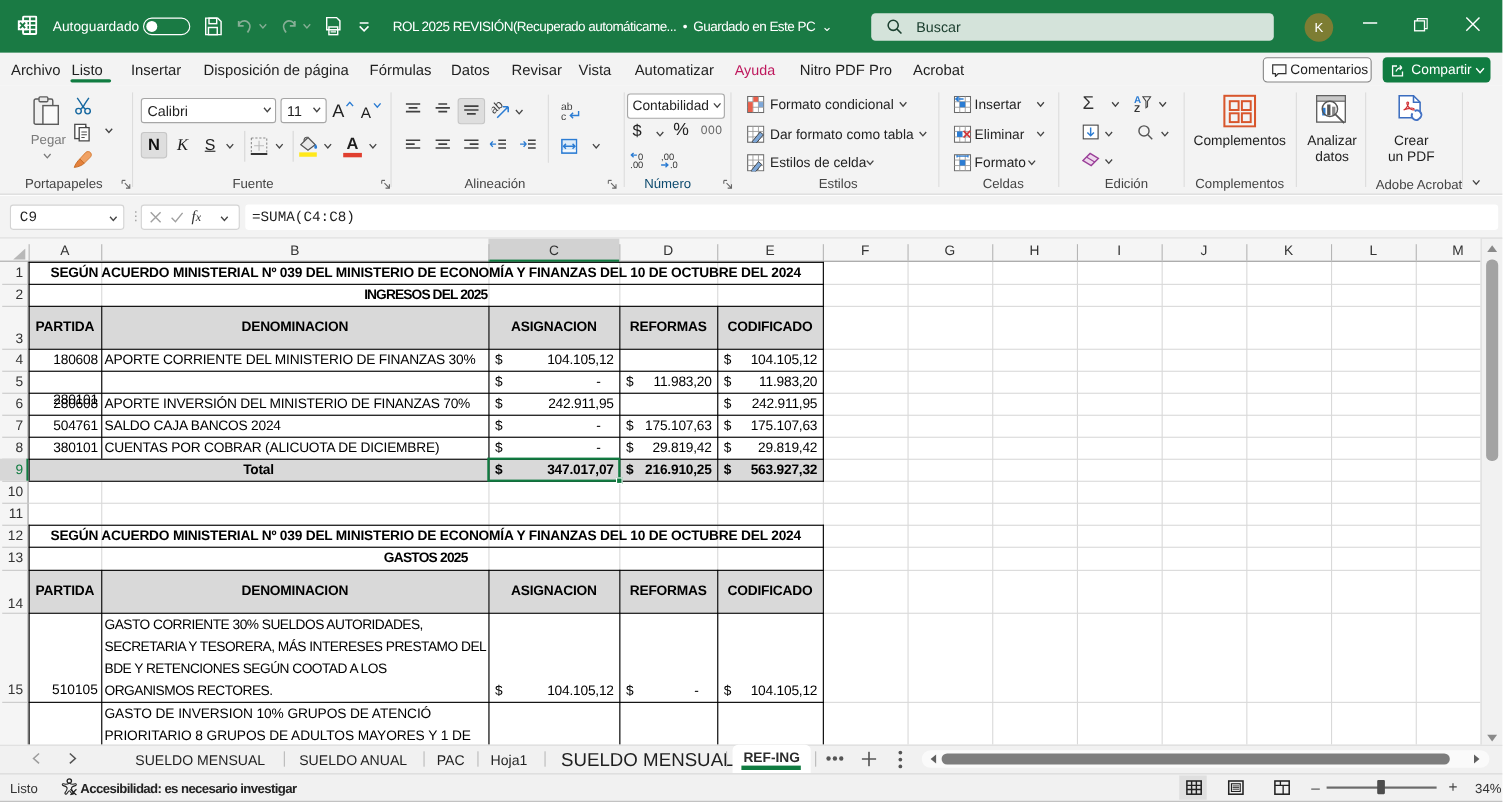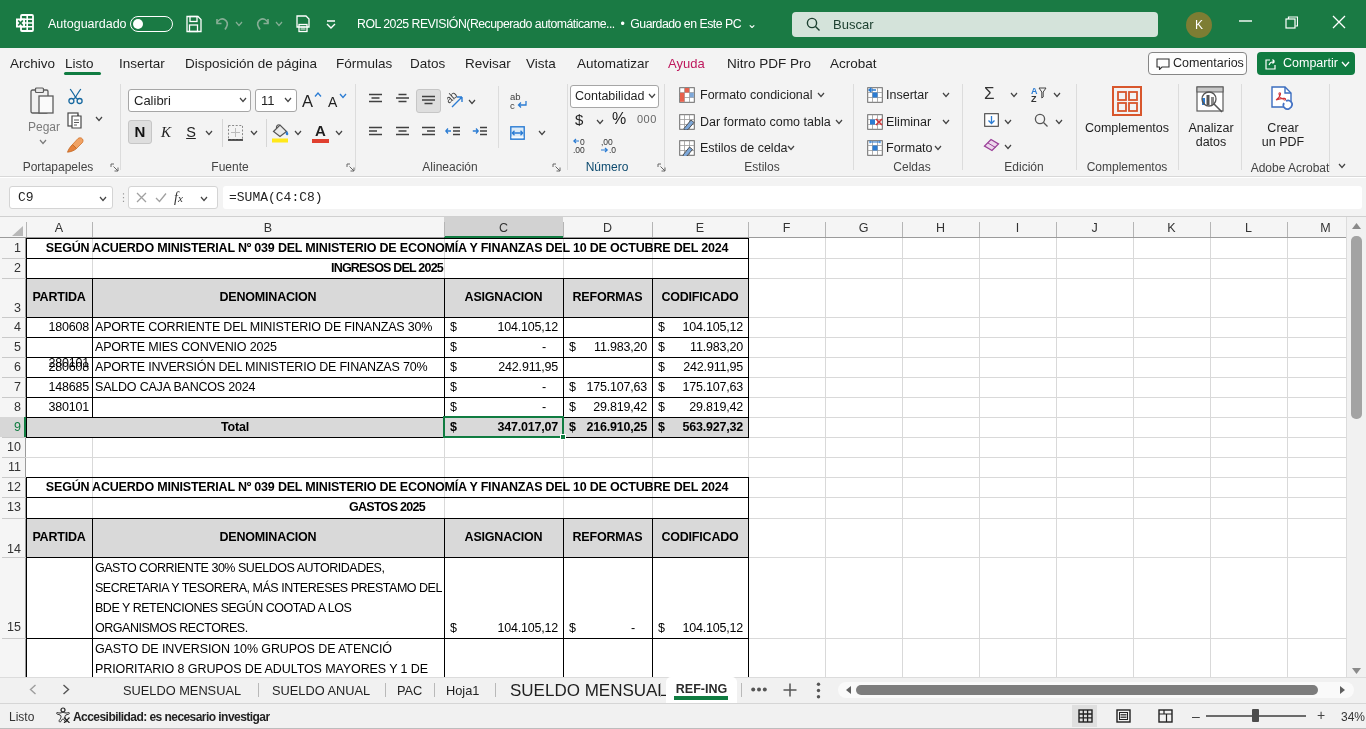--- a/index.html
+++ b/index.html
@@ -550,21 +550,20 @@
     <div class="a" style="left:92px;top:317px;width:352px;height:20px;color:#000;font-size:12.5px;font-weight:normal;text-align:left;line-height:20px;letter-spacing:-0.2px;padding:0 3px;white-space:nowrap;overflow:hidden">APORTE CORRIENTE DEL MINISTERIO DE FINANZAS 30%</div>
     <div class="a" style="left:444px;top:317px;width:119px;height:20px;color:#000;font-size:12.5px;font-weight:normal;line-height:20px;letter-spacing:-0.2px">
       <span style="position:absolute;left:6px">$</span>
       <span style="position:absolute;right:5px">104.105,12</span>
     </div>
     <div class="a" style="left:652px;top:317px;width:96px;height:20px;color:#000;font-size:12.5px;font-weight:normal;line-height:20px;letter-spacing:-0.2px">
       <span style="position:absolute;left:6px">$</span>
       <span style="position:absolute;right:5px">104.105,12</span>
     </div>
     <div class="a" style="left:26px;top:337px;width:66px;height:20px;color:#000;font-size:12.5px;font-weight:normal;text-align:right;line-height:20px;letter-spacing:-0.2px;padding:16px 3px;white-space:nowrap;overflow:hidden">280101</div>
-    <div class="a" style="left:92px;top:337px;width:352px;height:20px;color:#000;font-size:12.5px;font-weight:normal;text-align:left;line-height:20px;letter-spacing:-0.2px;padding:0 3px;white-space:nowrap;overflow:hidden">APORTE MIES CONVENIO 2025</div>
     <div class="a" style="left:444px;top:337px;width:119px;height:20px;color:#000;font-size:12.5px;font-weight:normal;line-height:20px;letter-spacing:-0.2px">
       <span style="position:absolute;left:6px">$</span>
       <span style="position:absolute;right:17px">-</span>
     </div>
     <div class="a" style="left:563px;top:337px;width:89px;height:20px;color:#000;font-size:12.5px;font-weight:normal;line-height:20px;letter-spacing:-0.2px">
       <span style="position:absolute;left:6px">$</span>
       <span style="position:absolute;right:5px">11.983,20</span>
     </div>
     <div class="a" style="left:652px;top:337px;width:96px;height:20px;color:#000;font-size:12.5px;font-weight:normal;line-height:20px;letter-spacing:-0.2px">
       <span style="position:absolute;left:6px">$</span>
@@ -573,35 +572,36 @@
     <div class="a" style="left:26px;top:357px;width:66px;height:20px;color:#000;font-size:12.5px;font-weight:normal;text-align:right;line-height:20px;letter-spacing:-0.2px;padding:0 3px;white-space:nowrap;overflow:hidden">280608</div>
     <div class="a" style="left:92px;top:357px;width:352px;height:20px;color:#000000;font-size:12.5px;font-weight:normal;text-align:left;line-height:20px;letter-spacing:-0.2px;padding:0 3px;white-space:nowrap;overflow:hidden">APORTE INVERSIÓN DEL MINISTERIO DE FINANZAS 70%</div>
     <div class="a" style="left:444px;top:357px;width:119px;height:20px;color:#000;font-size:12.5px;font-weight:normal;line-height:20px;letter-spacing:-0.2px">
       <span style="position:absolute;left:6px">$</span>
       <span style="position:absolute;right:5px">242.911,95</span>
     </div>
     <div class="a" style="left:652px;top:357px;width:96px;height:20px;color:#000;font-size:12.5px;font-weight:normal;line-height:20px;letter-spacing:-0.2px">
       <span style="position:absolute;left:6px">$</span>
       <span style="position:absolute;right:5px">242.911,95</span>
     </div>
-    <div class="a" style="left:26px;top:377px;width:66px;height:20px;color:#000;font-size:12.5px;font-weight:normal;text-align:right;line-height:20px;letter-spacing:-0.2px;padding:0 3px;white-space:nowrap;overflow:hidden">148685</div>
+    <div class="a" style="left:26px;top:377px;width:66px;height:20px;color:#000;font-size:12.5px;font-weight:normal;text-align:right;line-height:20px;letter-spacing:-0.2px;padding:0 3px;white-space:nowrap;overflow:hidden">504761</div>
     <div class="a" style="left:92px;top:377px;width:352px;height:20px;color:#000;font-size:12.5px;font-weight:normal;text-align:left;line-height:20px;letter-spacing:-0.2px;padding:0 3px;white-space:nowrap;overflow:hidden">SALDO CAJA BANCOS 2024</div>
     <div class="a" style="left:444px;top:377px;width:119px;height:20px;color:#000;font-size:12.5px;font-weight:normal;line-height:20px;letter-spacing:-0.2px">
       <span style="position:absolute;left:6px">$</span>
       <span style="position:absolute;right:17px">-</span>
     </div>
     <div class="a" style="left:563px;top:377px;width:89px;height:20px;color:#000;font-size:12.5px;font-weight:normal;line-height:20px;letter-spacing:-0.2px">
       <span style="position:absolute;left:6px">$</span>
       <span style="position:absolute;right:5px">175.107,63</span>
     </div>
     <div class="a" style="left:652px;top:377px;width:96px;height:20px;color:#000;font-size:12.5px;font-weight:normal;line-height:20px;letter-spacing:-0.2px">
       <span style="position:absolute;left:6px">$</span>
       <span style="position:absolute;right:5px">175.107,63</span>
     </div>
     <div class="a" style="left:26px;top:397px;width:66px;height:20px;color:#000;font-size:12.5px;font-weight:normal;text-align:right;line-height:20px;letter-spacing:-0.2px;padding:0 3px;white-space:nowrap;overflow:hidden">380101</div>
+    <div class="a" style="left:92px;top:397px;width:352px;height:20px;color:#000;font-size:12.5px;font-weight:normal;text-align:left;line-height:20px;letter-spacing:-0.2px;padding:0 3px;white-space:nowrap;overflow:hidden">CUENTAS POR COBRAR (ALICUOTA DE DICIEMBRE)</div>
     <div class="a" style="left:444px;top:397px;width:119px;height:20px;color:#000;font-size:12.5px;font-weight:normal;line-height:20px;letter-spacing:-0.2px">
       <span style="position:absolute;left:6px">$</span>
       <span style="position:absolute;right:17px">-</span>
     </div>
     <div class="a" style="left:563px;top:397px;width:89px;height:20px;color:#000;font-size:12.5px;font-weight:normal;line-height:20px;letter-spacing:-0.2px">
       <span style="position:absolute;left:6px">$</span>
       <span style="position:absolute;right:5px">29.819,42</span>
     </div>
     <div class="a" style="left:652px;top:397px;width:96px;height:20px;color:#000;font-size:12.5px;font-weight:normal;line-height:20px;letter-spacing:-0.2px">
       <span style="position:absolute;left:6px">$</span>
@@ -622,20 +622,23 @@
     </div>
     <div class="a" style="left:443px;top:416px;width:121px;height:22px;border:2px solid #107C41;background:transparent"></div>
     <div class="a" style="left:560px;top:434px;width:6px;height:6px;background:#107C41;border:1px solid #fff"></div>
     <div class="a" style="left:26px;top:477px;width:722px;height:20px;color:#000;font-size:12.5px;font-weight:bold;text-align:center;line-height:20px;letter-spacing:-0.2px;padding:0 5px;white-space:nowrap;overflow:hidden">SEGÚN ACUERDO MINISTERIAL Nº 039 DEL MINISTERIO DE ECONOMÍA Y FINANZAS DEL 10 DE OCTUBRE DEL 2024</div>
     <div class="a" style="left:26px;top:497px;width:722px;height:21px;color:#000;font-size:12.5px;font-weight:bold;text-align:center;line-height:21px;letter-spacing:-0.7px">GASTOS 2025</div>
     <div class="a" style="left:26px;top:518px;width:66px;height:39px;color:#000;font-size:12.5px;font-weight:bold;text-align:center;line-height:39px;letter-spacing:-0.2px;padding:0 5px;white-space:nowrap;overflow:hidden">PARTIDA</div>
     <div class="a" style="left:92px;top:518px;width:352px;height:39px;color:#000;font-size:12.5px;font-weight:bold;text-align:center;line-height:39px;letter-spacing:-0.2px;padding:0 5px;white-space:nowrap;overflow:hidden">DENOMINACION</div>
     <div class="a" style="left:444px;top:518px;width:119px;height:39px;color:#000;font-size:12.5px;font-weight:bold;text-align:center;line-height:39px;letter-spacing:-0.2px;padding:0 5px;white-space:nowrap;overflow:hidden">ASIGNACION</div>
     <div class="a" style="left:563px;top:518px;width:89px;height:39px;color:#000;font-size:12.5px;font-weight:bold;text-align:center;line-height:39px;letter-spacing:-0.2px;padding:0 5px;white-space:nowrap;overflow:hidden">REFORMAS</div>
     <div class="a" style="left:652px;top:518px;width:96px;height:39px;color:#000;font-size:12.5px;font-weight:bold;text-align:center;line-height:39px;letter-spacing:-0.2px;padding:0 5px;white-space:nowrap;overflow:hidden">CODIFICADO</div>
+    <div class="a" style="left:26px;top:557px;width:66px;height:81px;color:#000;font-size:12.5px;line-height:20px;text-align:right;padding:0 3px">
+      <span style="position:absolute;bottom:1px;right:3px">510105</span>
+    </div>
     <div class="a" style="left:95px;top:558px;width:352px;height:80px;color:#000;font-size:12.5px;letter-spacing:-0.48px;line-height:20px;white-space:nowrap">GASTO CORRIENTE 30% SUELDOS AUTORIDADES,<br>SECRETARIA Y TESORERA, MÁS INTERESES PRESTAMO DEL<br>BDE Y RETENCIONES SEGÚN COOTAD A LOS<br>ORGANISMOS RECTORES.</div>
     <div class="a" style="left:444px;top:618px;width:119px;height:20px;color:#000;font-size:12.5px;font-weight:normal;line-height:20px;letter-spacing:-0.2px">
       <span style="position:absolute;left:6px">$</span>
       <span style="position:absolute;right:5px">104.105,12</span>
     </div>
     <div class="a" style="left:563px;top:618px;width:89px;height:20px;color:#000;font-size:12.5px;font-weight:normal;line-height:20px;letter-spacing:-0.2px">
       <span style="position:absolute;left:6px">$</span>
       <span style="position:absolute;right:17px">-</span>
     </div>
     <div class="a" style="left:652px;top:618px;width:96px;height:20px;color:#000;font-size:12.5px;font-weight:normal;line-height:20px;letter-spacing:-0.2px">

